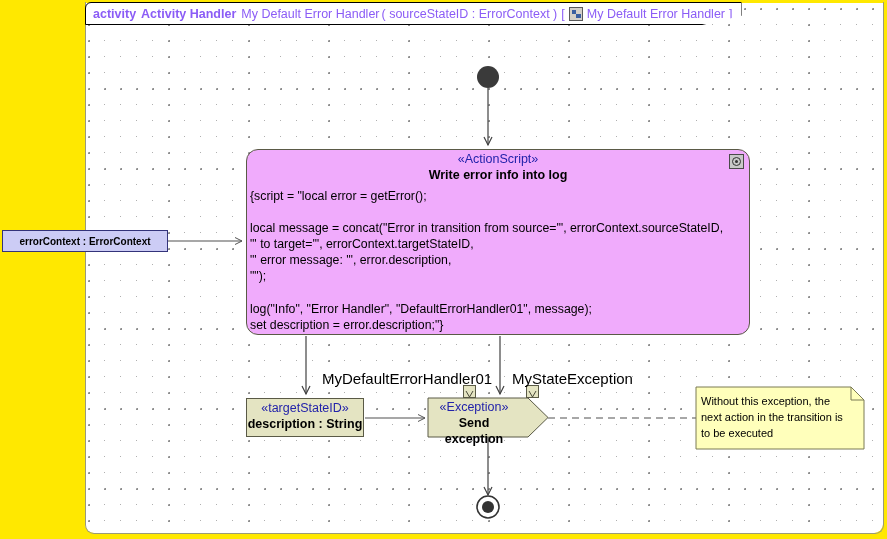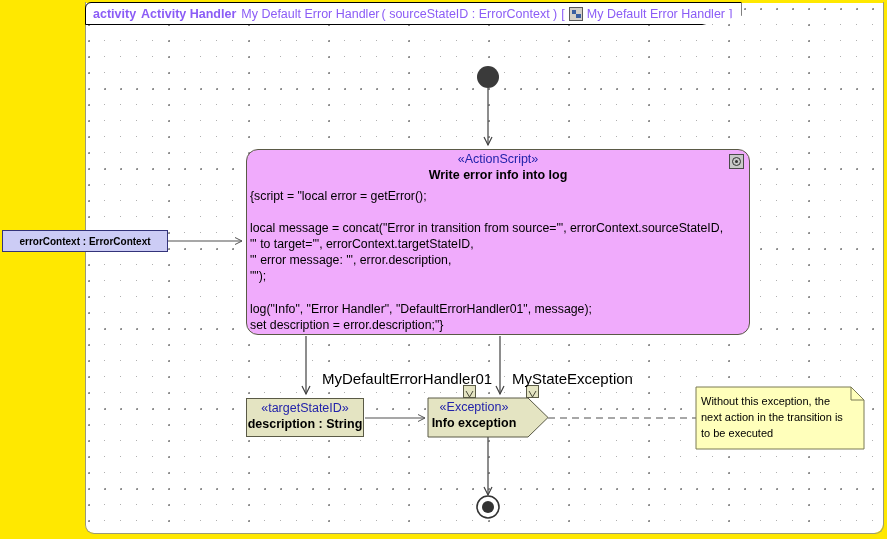--- a/index.html
+++ b/index.html
@@ -368,21 +368,21 @@
   </div>
 
   <div class="buffer-node">
     <div class="stereo">«targetStateID»</div>
     <div class="nodename">description : String</div>
   </div>
 
   <div class="exception-node">
     <div class="txt">
       <div class="stereo">«Exception»</div>
-      <div class="nodename">Info exception</div>
+      <div class="nodename">Send exception</div>
     </div>
   </div>
 
   <div class="pin" style="left:463px; top:385px;">
     <svg width="11" height="11" viewBox="0 0 11 11">
       <path d="M2,2 L5.5,8 L9,2" fill="none" stroke="#4a4a3a" stroke-width="1"></path>
     </svg>
   </div>
   <div class="pin" style="left:526px; top:385px;">
     <svg width="11" height="11" viewBox="0 0 11 11">

